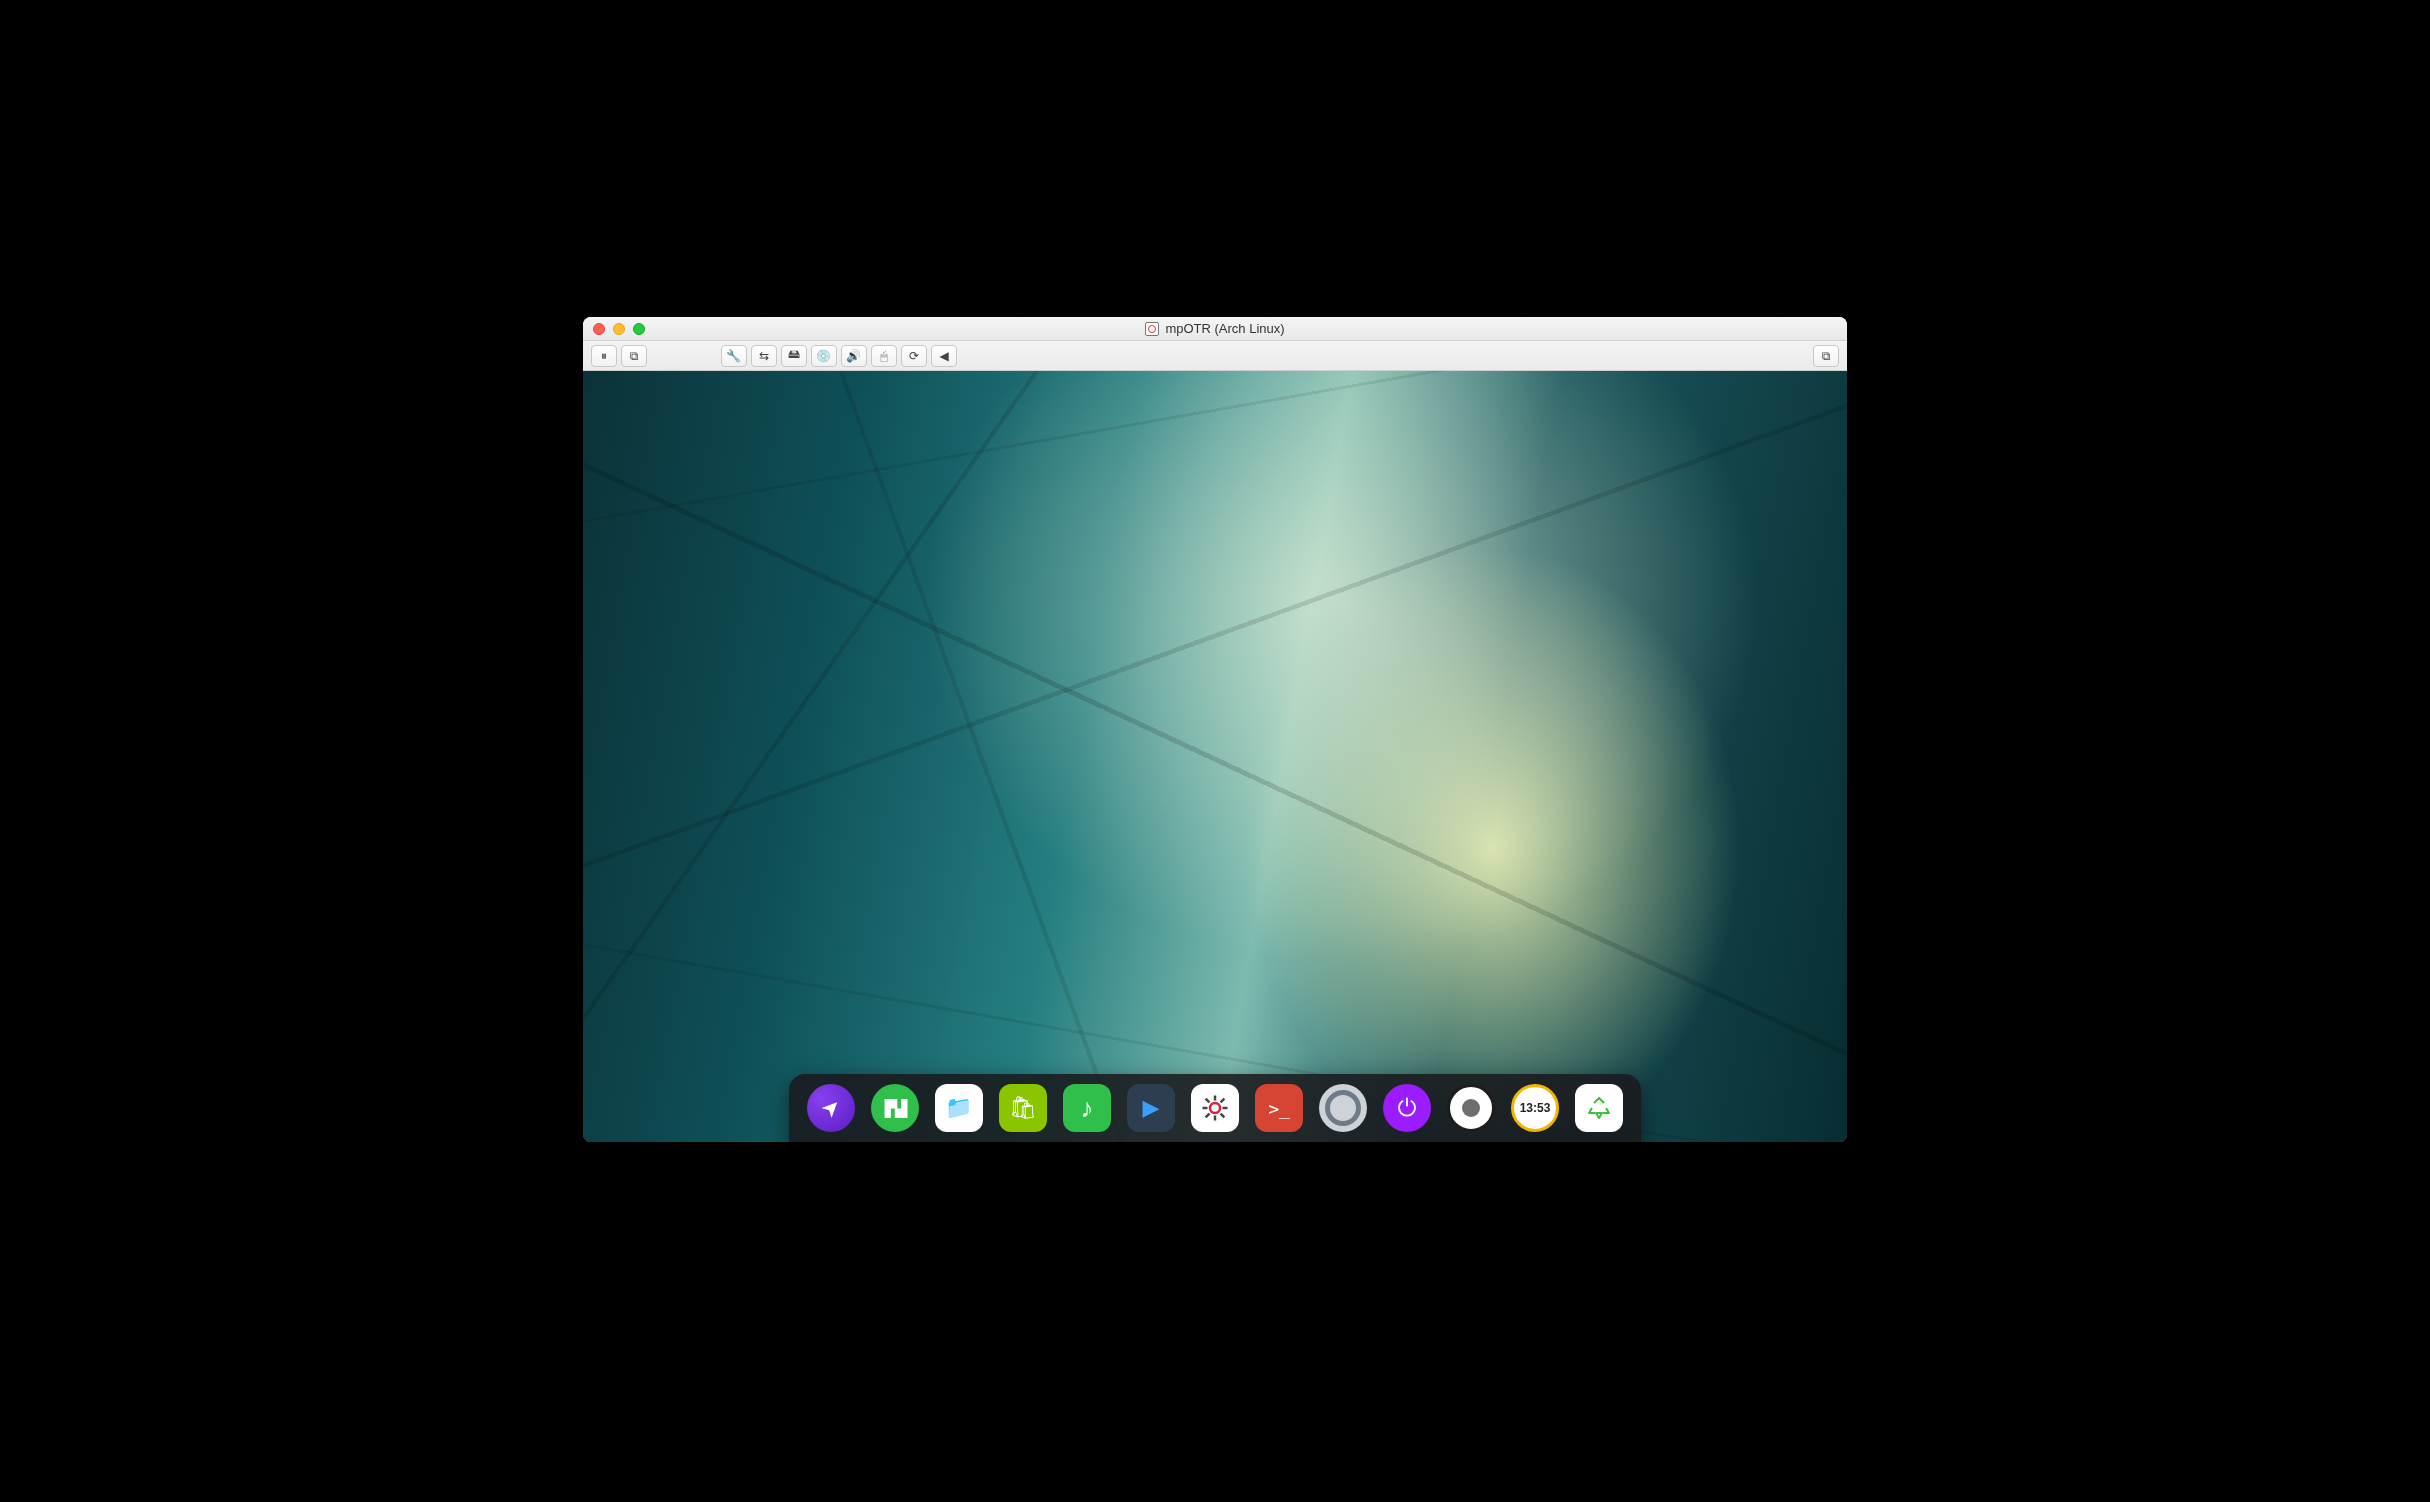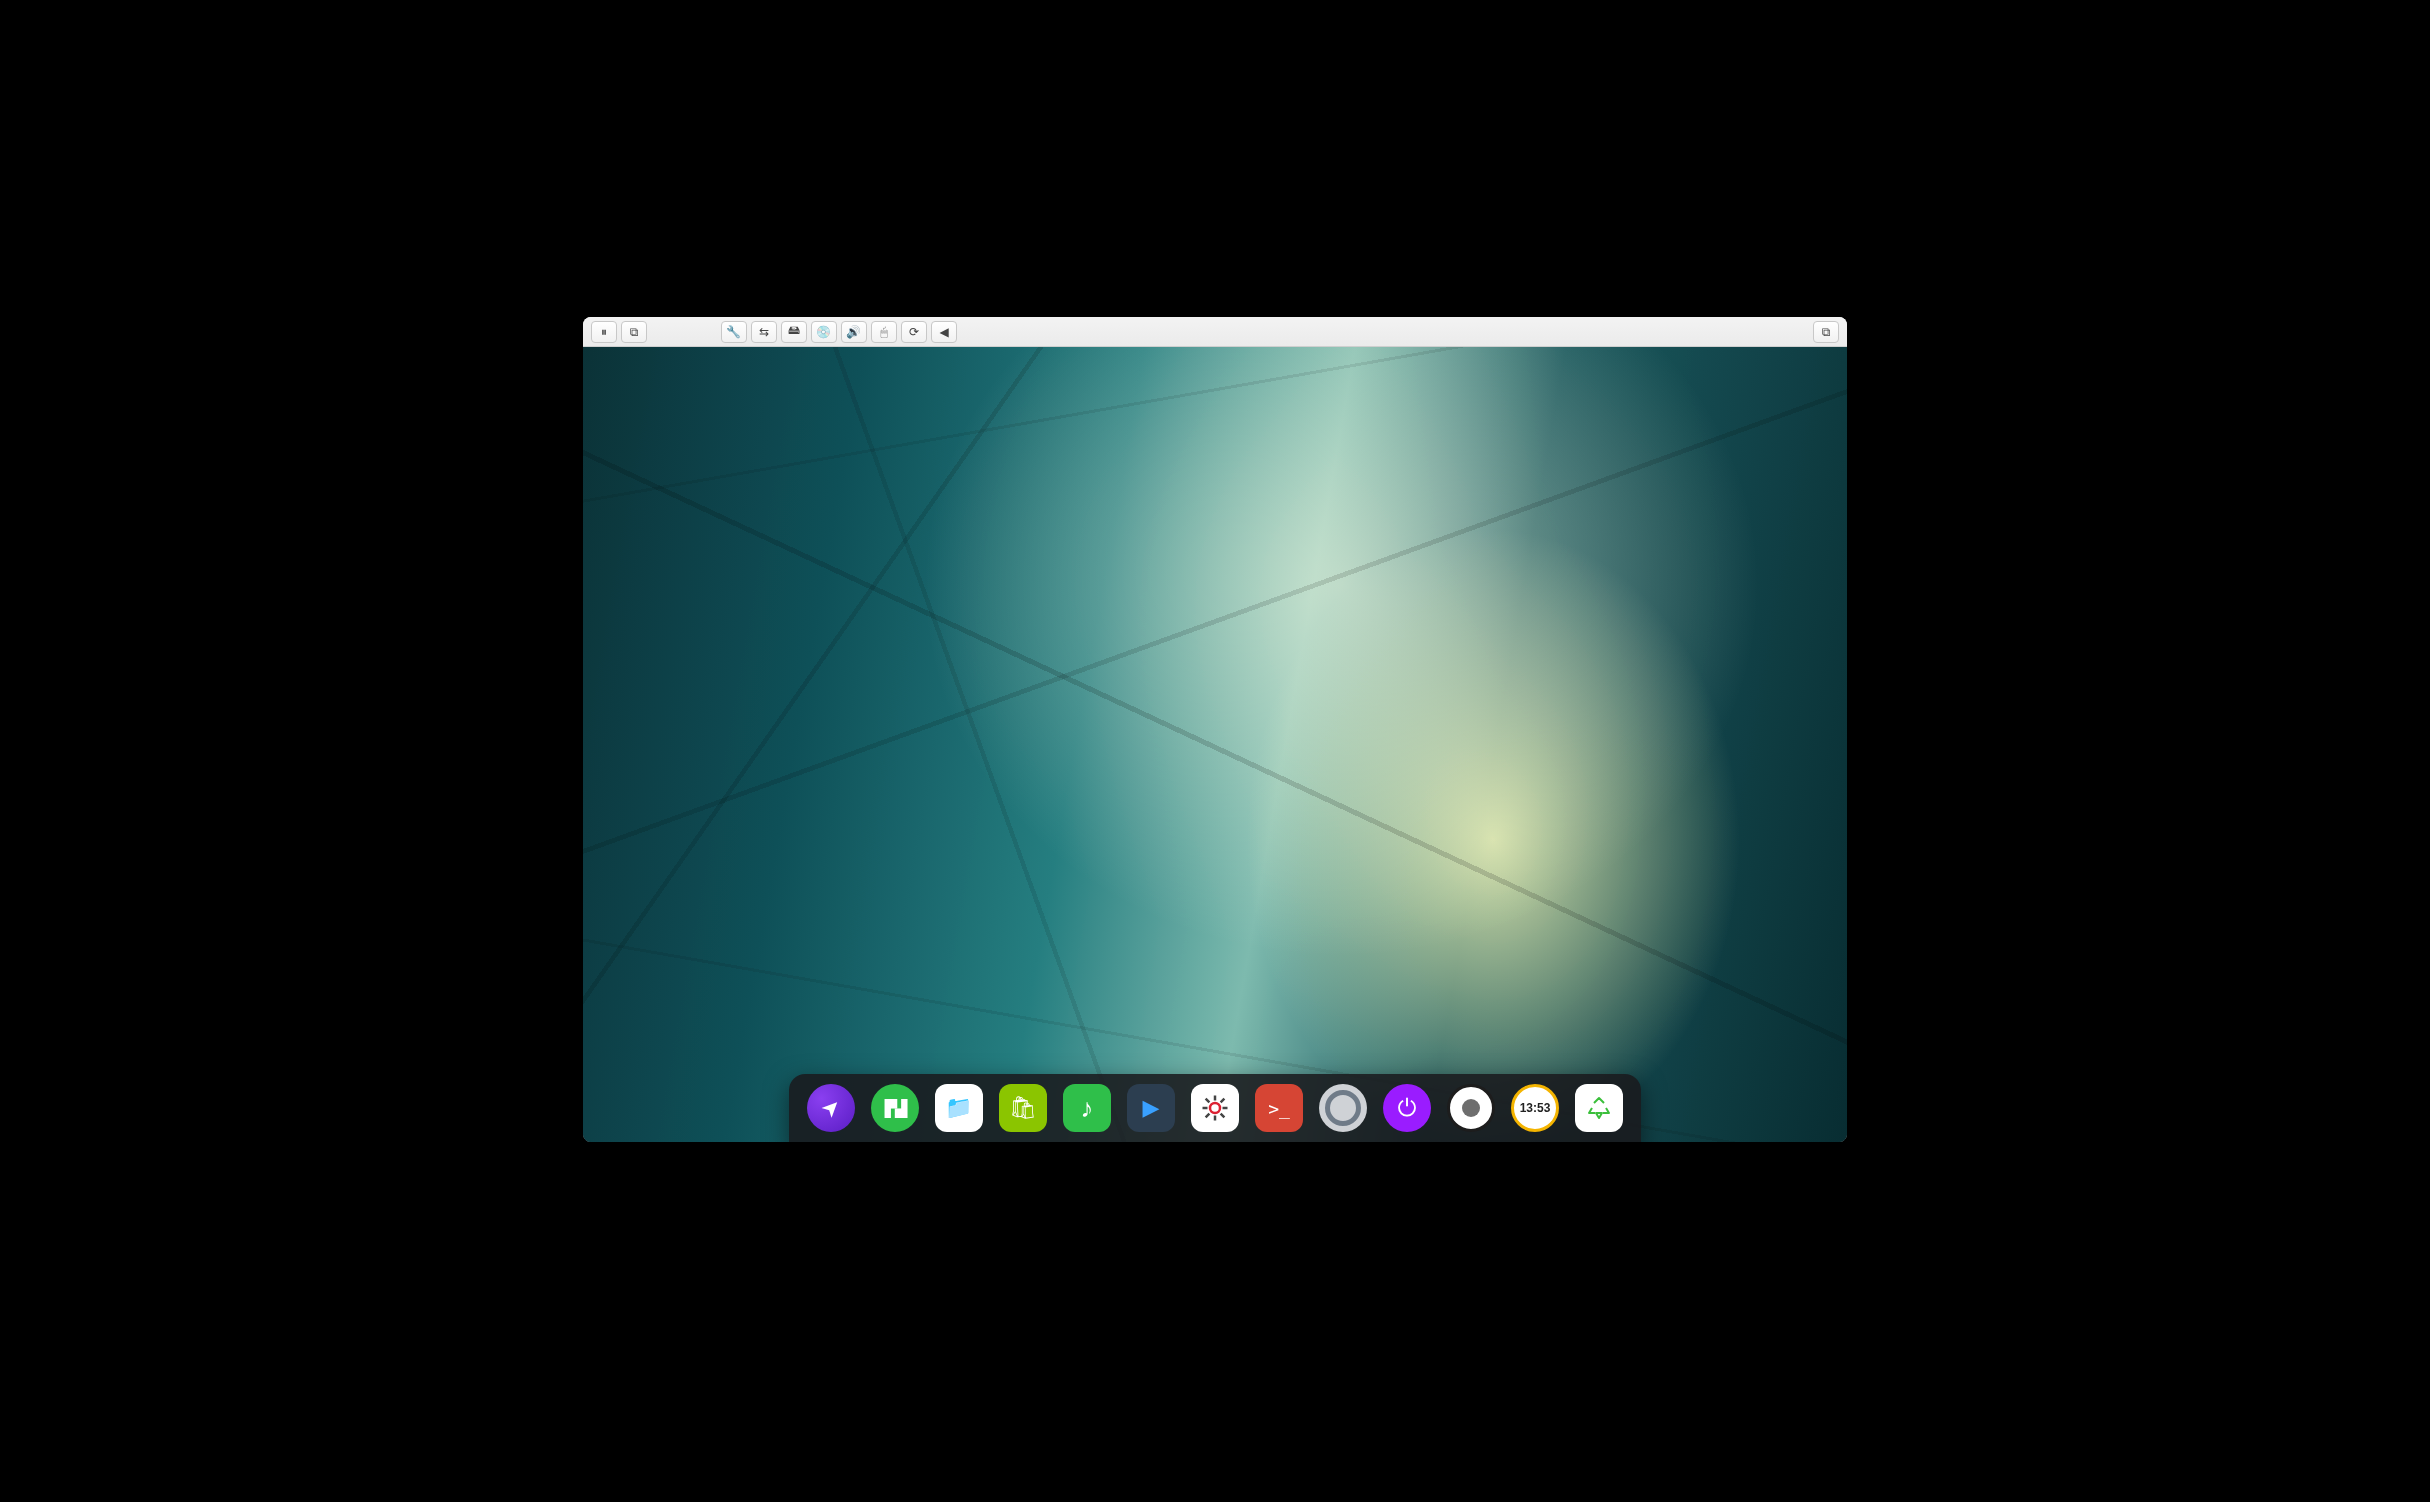--- a/index.html
+++ b/index.html
@@ -162,20 +162,31 @@
   .trash { background:#fff; }
   .trash svg { width:24px; height:24px; }
 
 </style>
 </head>
 <body>
 
 <div class="stage">
   <div class="vm-window">
 
+    <div class="titlebar">
+      <div class="traffic-lights">
+        <span class="tl-close"></span>
+        <span class="tl-min"></span>
+        <span class="tl-zoom"></span>
+      </div>
+      <div class="title-center">
+        <span class="app-glyph"></span>
+        <span>mpOTR (Arch Linux)</span>
+      </div>
+    </div>
 
     <div class="toolbar">
       <div class="tb-group" id="tb-left">
           <div class="tb-btn">⏸</div>
           <div class="tb-btn">⧉</div>
         </div>
       <div class="tb-spacer"></div>
       <div class="tb-group" id="tb-mid">
           <div class="tb-btn">🔧</div>
           <div class="tb-btn">⇆</div>

